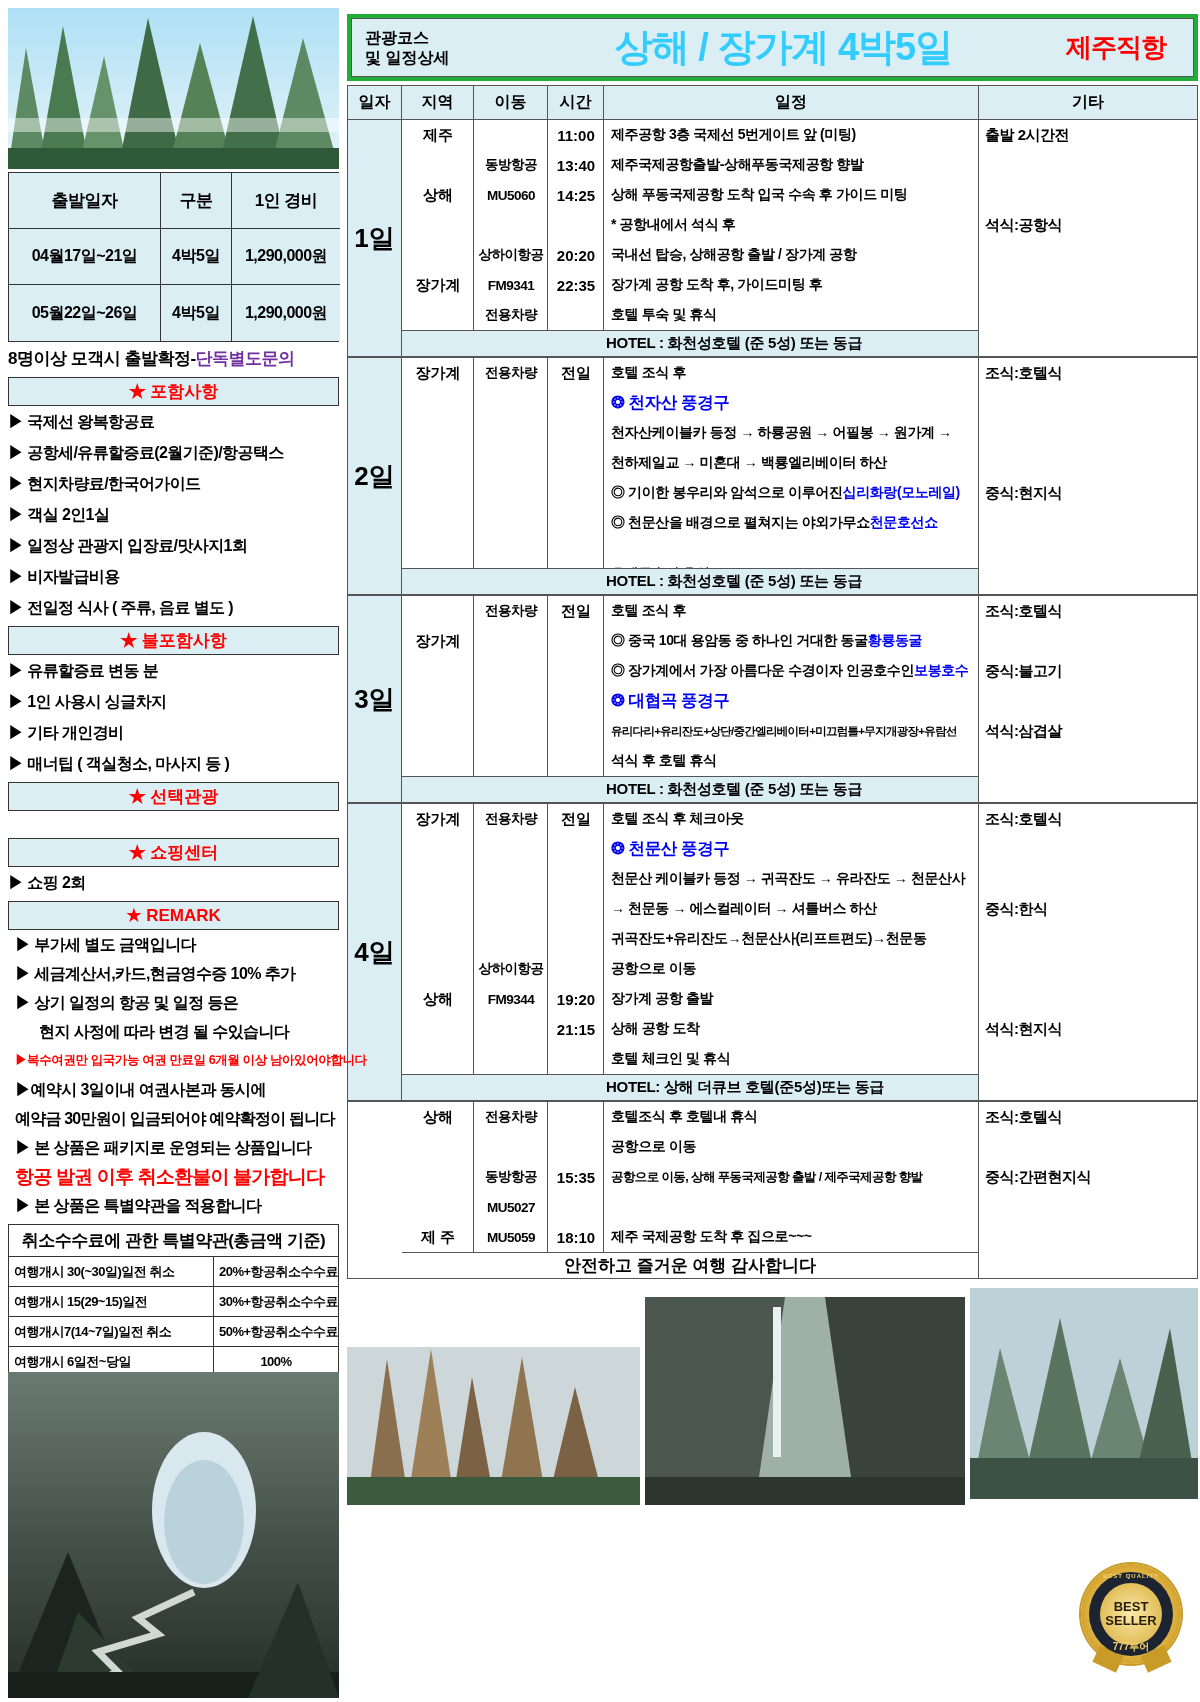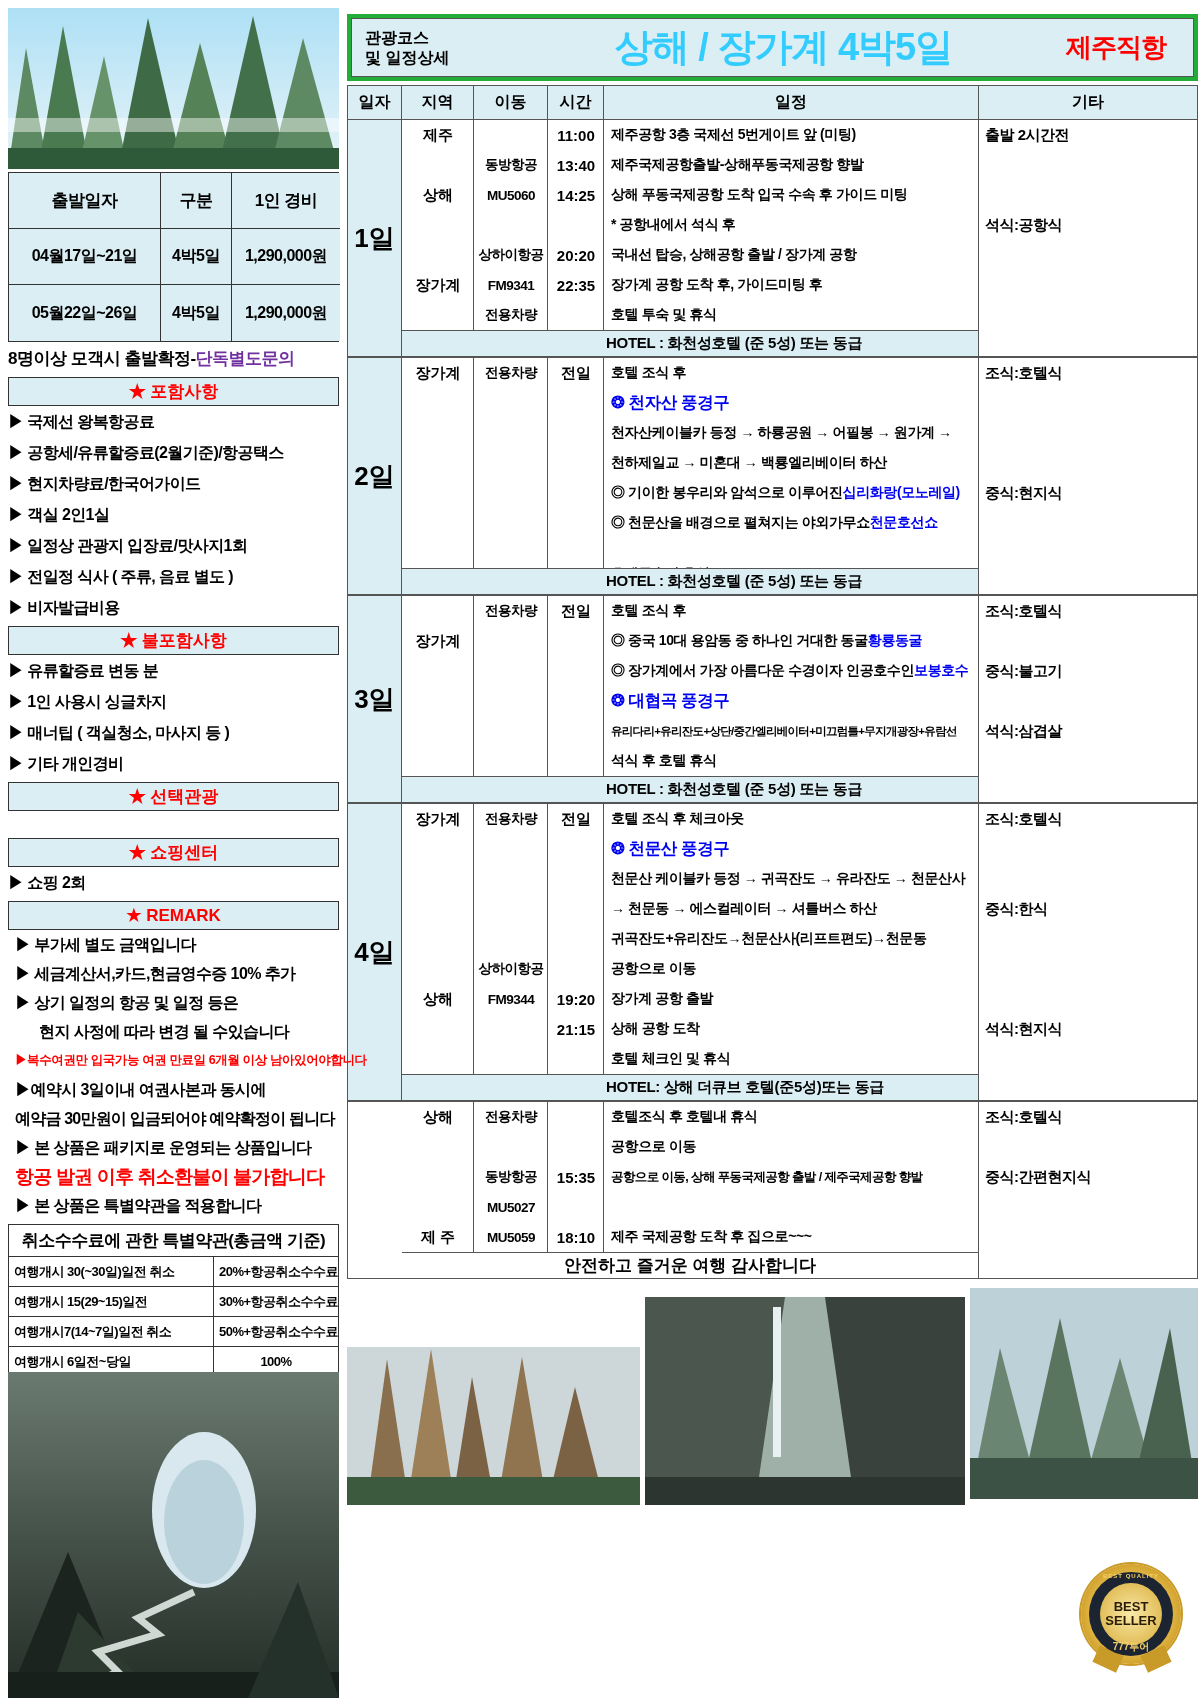--- a/index.html
+++ b/index.html
@@ -358,31 +358,31 @@
     </div>
 
     <div>
       <div class="sec-bar">★ 포함사항</div>
       <div class="sec-items">
           <div class="item">▶ 국제선 왕복항공료</div>
           <div class="item">▶ 공항세/유류할증료(2월기준)/항공택스</div>
           <div class="item">▶ 현지차량료/한국어가이드</div>
           <div class="item">▶ 객실 2인1실</div>
           <div class="item">▶ 일정상 관광지 입장료/맛사지1회</div>
+          <div class="item">▶ 비자발급비용</div>
           <div class="item">▶ 전일정 식사 ( 주류, 음료 별도 )</div>
-          <div class="item">▶ 비자발급비용</div>
         </div>
     </div>
     <div>
       <div class="sec-bar">★ 불포함사항</div>
       <div class="sec-items">
           <div class="item">▶ 유류할증료 변동 분</div>
           <div class="item">▶ 1인 사용시 싱글차지</div>
+          <div class="item">▶ 기타 개인경비</div>
           <div class="item">▶ 매너팁 ( 객실청소, 마사지 등 )</div>
-          <div class="item">▶ 기타 개인경비</div>
         </div>
     </div>
     <div>
       <div class="sec-bar">★ 선택관광</div>
       <div class="sec-items"></div>
       <div id="sec-optional-gap"></div>
     </div>
     <div>
       <div class="sec-bar">★ 쇼핑센터</div>
       <div class="sec-items">

